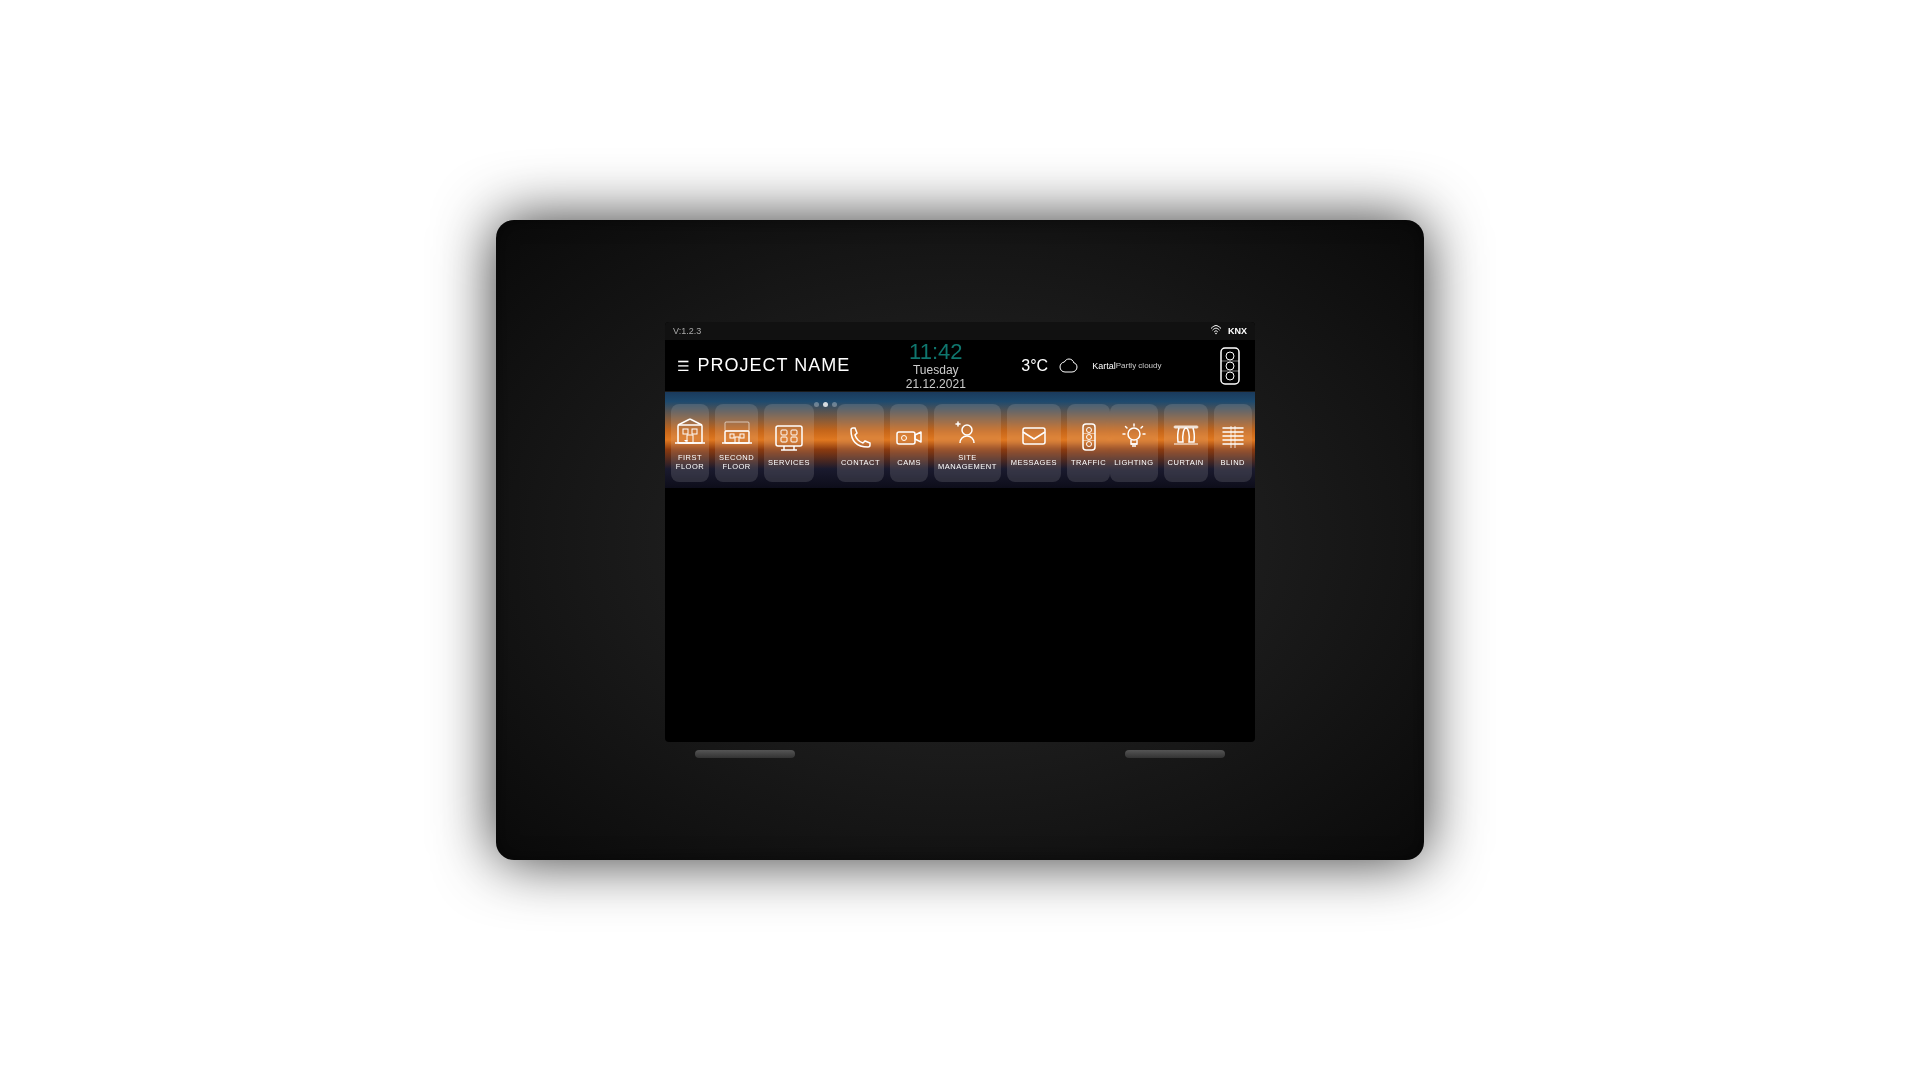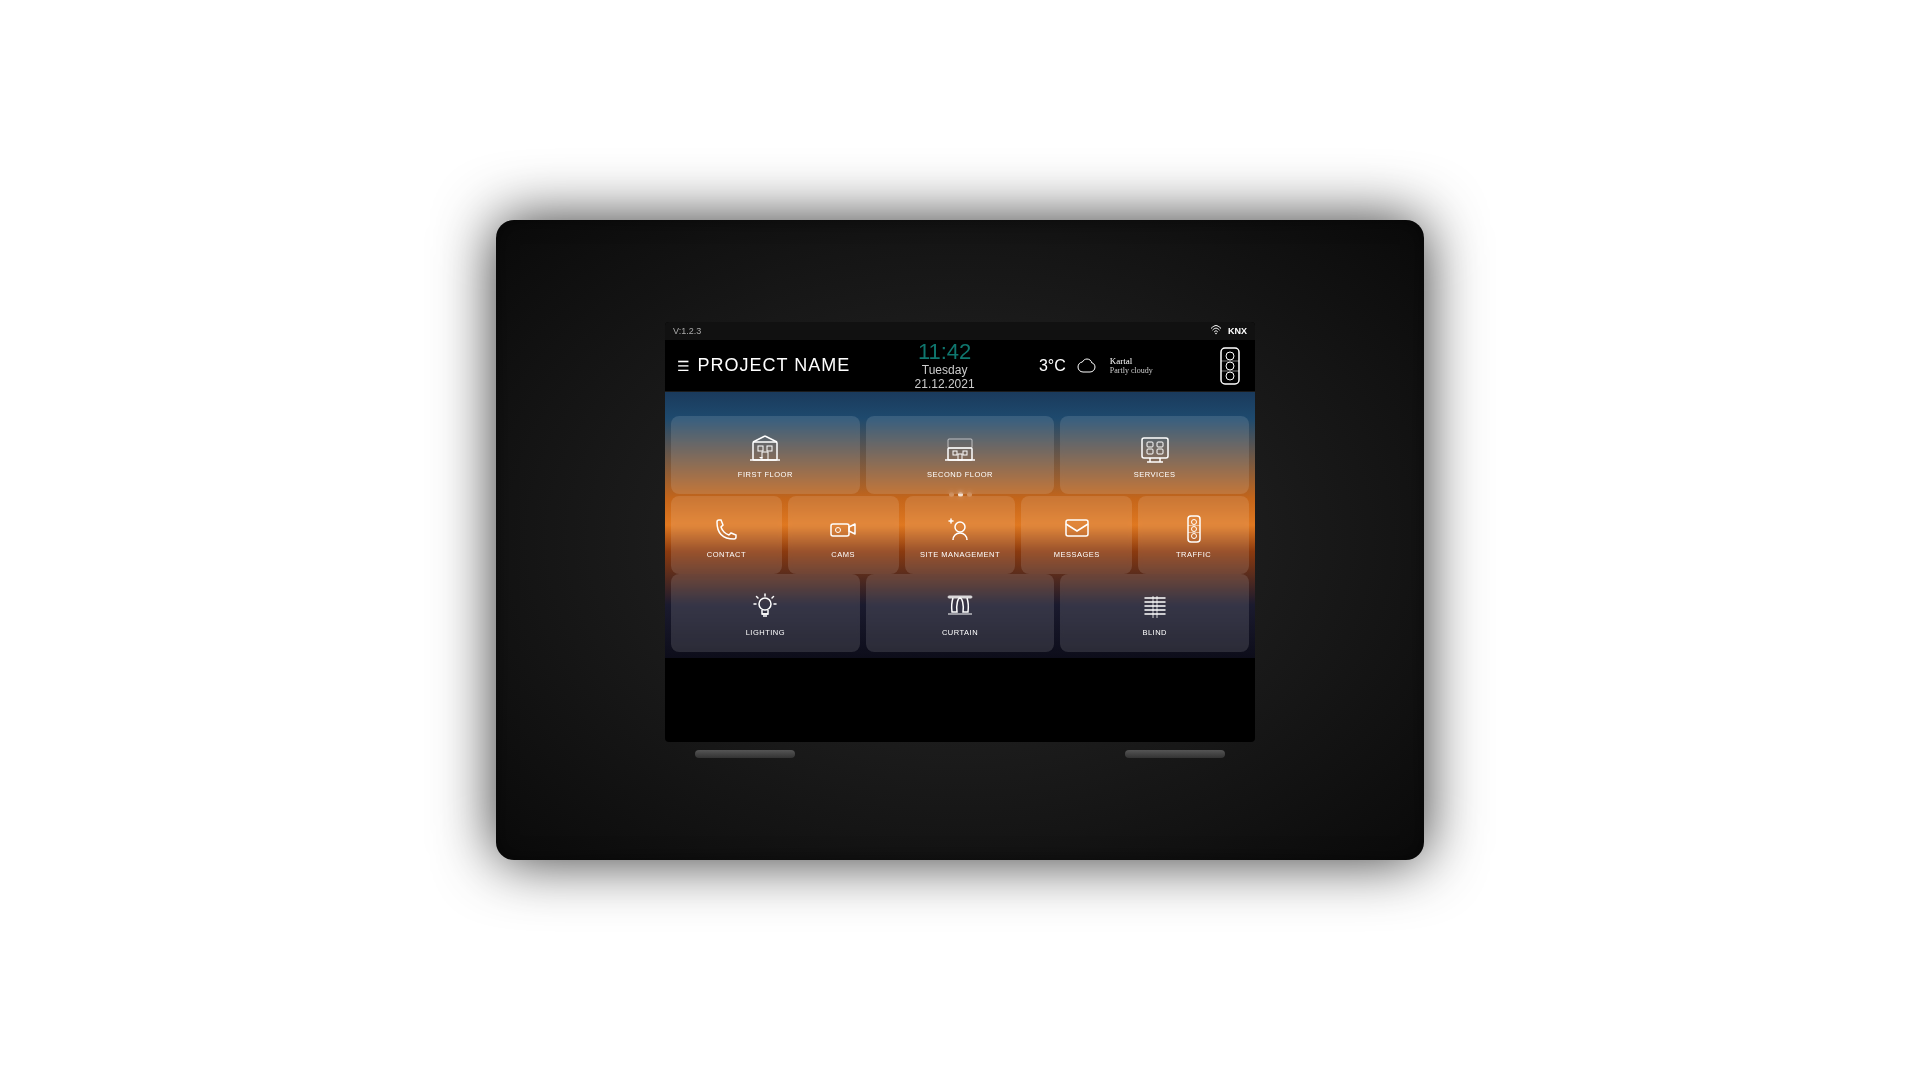--- a/index.html
+++ b/index.html
@@ -94,22 +94,21 @@
       display: flex;
       align-items: center;
       gap: 10px;
     }
     .temp {
       color: white;
       font-size: 16px;
     }
     .weather-text {
       display: flex;
-      flex-direction: column;
-      font-family: Liberation Serif, serif;
+      flex-direction: row;
     }
     .weather-location {
       color: white;
       font-size: 9px;
     }
     .weather-desc {
       color: #ccc;
       font-size: 8px;
     }
 
@@ -120,22 +119,22 @@
         to bottom,
         #1a3a5c 0%,
         #1e4a6e 10%,
         #c4651a 40%,
         #e07820 50%,
         #8b3a0f 60%,
         #1a1a2e 80%,
         #0d0d1a 100%
       );
       display: flex;
-      flex-direction: column;
-      padding: 24px 6px 6px 6px;
+      flex-direction: row;
+      padding: 12px 6px 6px 6px;
       position: relative;
     }
 
     
     .dot-indicator {
       display: flex;
       justify-content: center;
       gap: 4px;
       height: 6px;
       margin: -2px 0;

